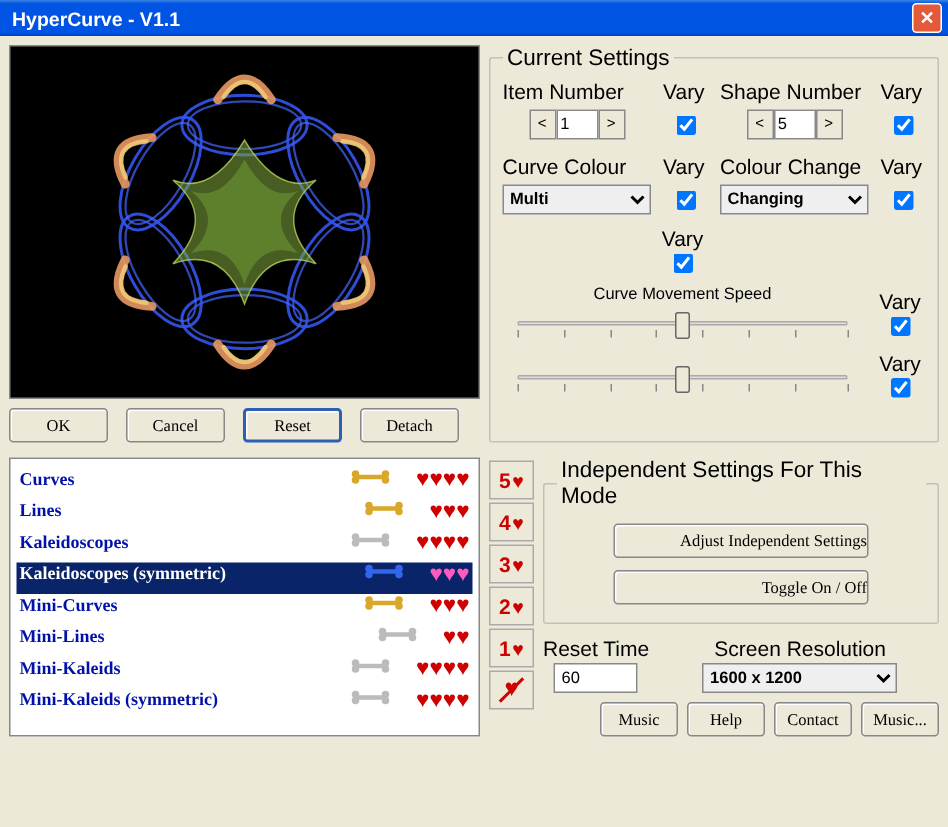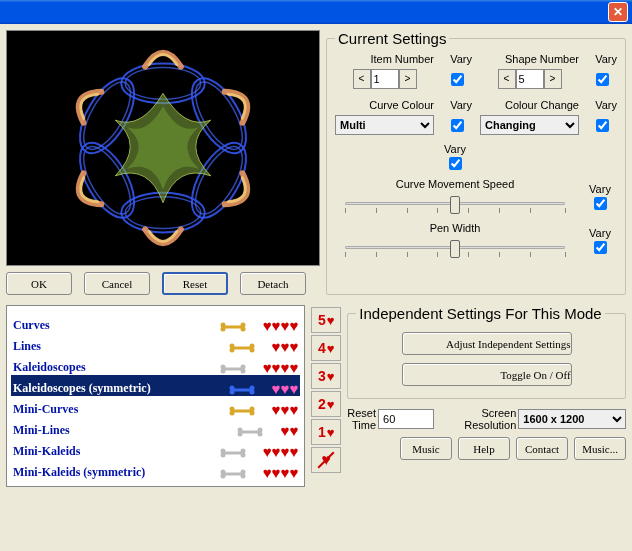--- a/index.html
+++ b/index.html
@@ -79,21 +79,21 @@
   legend { font-size: 15px; padding: 0 3px; }
   .settings {
     flex: 1;
   }
   .settings-grid {
     display: grid;
     grid-template-columns: 1fr 30px 1fr 30px;
     gap: 4px 8px;
     align-items: center;
   }
-  .lbl { font-size: 11px; text-align: right; }
+  .lbl { font-size: 14px; text-align: left; }
   .spinner { display: flex; align-items: center; justify-content: center; gap: 0; }
   .spinner button {
     width: 18px;
     height: 20px;
     border: 1px solid #888;
     background: #ece9d8;
     font-size: 10px;
     padding: 0;
     line-height: 1;
   }
@@ -159,21 +159,21 @@
     width: 314px;
     background: #fff;
     border: 1px solid #888;
     padding: 6px 4px;
     font-size: 12px;
     font-weight: bold;
     color: #0012a8;
   }
   .mode-row {
     display: flex;
-    align-items: flex-end;
+    align-items: flex-start;
     height: 21px;
     padding: 0 2px;
     gap: 16px;
   }
   .mode-row.selected {
     background: #0a246a;
     color: #fff;
   }
   .mode-name { flex: 1; font-family: "MS Sans Serif", Tahoma; }
   .bone {
@@ -205,21 +205,21 @@
     font-size: 14px;
     font-weight: bold;
     color: #cf0000;
     gap: 1px;
   }
   .rank-btn .rh { font-size: 13px; }
   .right-col { flex: 1; display: flex; flex-direction: column; gap: 6px; }
   .ind-btns { display: flex; flex-direction: column; gap: 8px; align-items: center; padding: 4px 0; }
   .ind-btns button { min-width: 160px; text-align: right; }
   .rs-row { display: flex; gap: 8px; align-items: flex-end; margin-top: 2px; }
-  .rs-group { display: flex; align-items: center; gap: 2px; }
+  .rs-group { display: flex; flex-direction: column; align-items: center; gap: 2px; }
   input.text {
     height: 20px;
     border: 1px solid #888;
     font-size: 11px;
     padding: 0 4px;
     width: 56px;
     background: #fff;
   }
   .footer-btns {
     display: flex;
@@ -245,20 +245,21 @@
     height: 2px;
     background: #cf0000;
     transform: rotate(-45deg);
   }
   .vary-col { display:flex; flex-direction:column; align-items:center; gap:2px; }
 </style>
 </head>
 <body>
 
 <div class="titlebar">
+  <span>HyperCurve - V1.1</span>
   <span class="spacer"></span>
   <div class="close-btn">
     <span>✕</span>
   </div>
 </div>
 
 <div class="client">
 
   <div class="row">
     <div class="preview-col">
@@ -368,21 +369,20 @@
           </div>
         </div>
         <div class="vary-col">
           <span class="lbl">Vary</span>
           <input type="checkbox" checked="" style="">
         </div>
       </div>
 
       <div class="slider-row">
         <div>
-          <div class="slider-label">Pen Width</div>
           <div class="slider-track">
             <div class="rail"></div>
             <div class="tick" style="left:0%"></div>
               <div class="tick" style="left:14%"></div>
               <div class="tick" style="left:28%"></div>
               <div class="tick" style="left:42%"></div>
               <div class="tick" style="left:56%"></div>
               <div class="tick" style="left:70%"></div>
               <div class="tick" style="left:84%"></div>
               <div class="tick" style="left:100%"></div>

